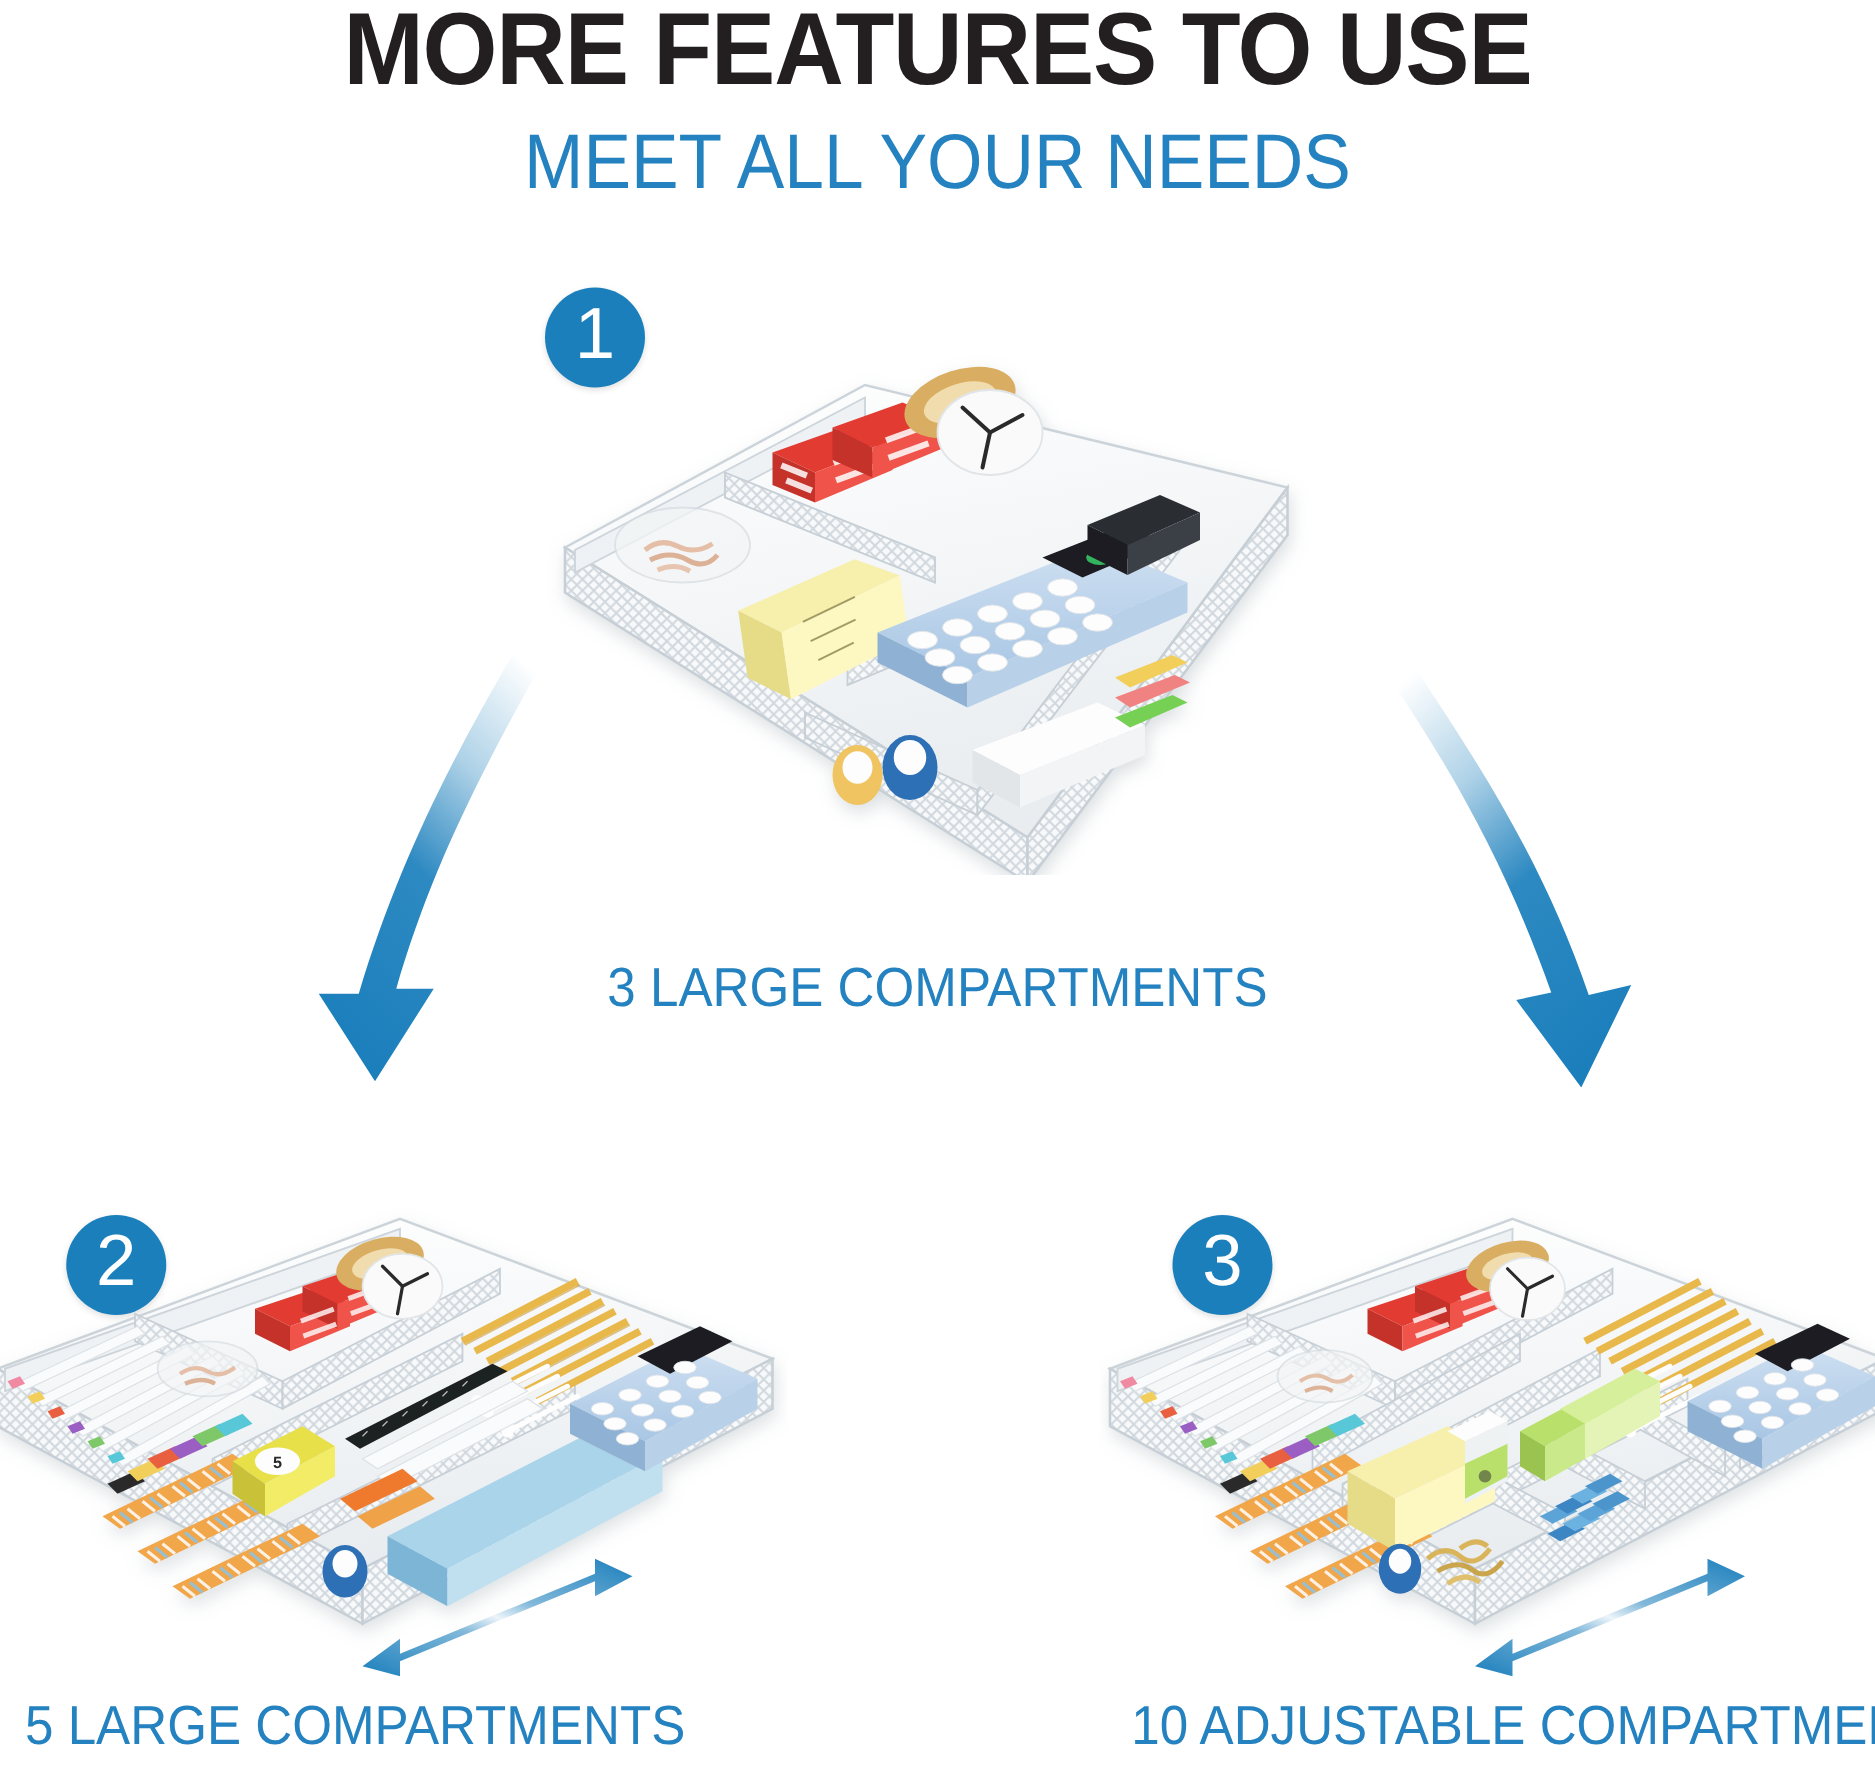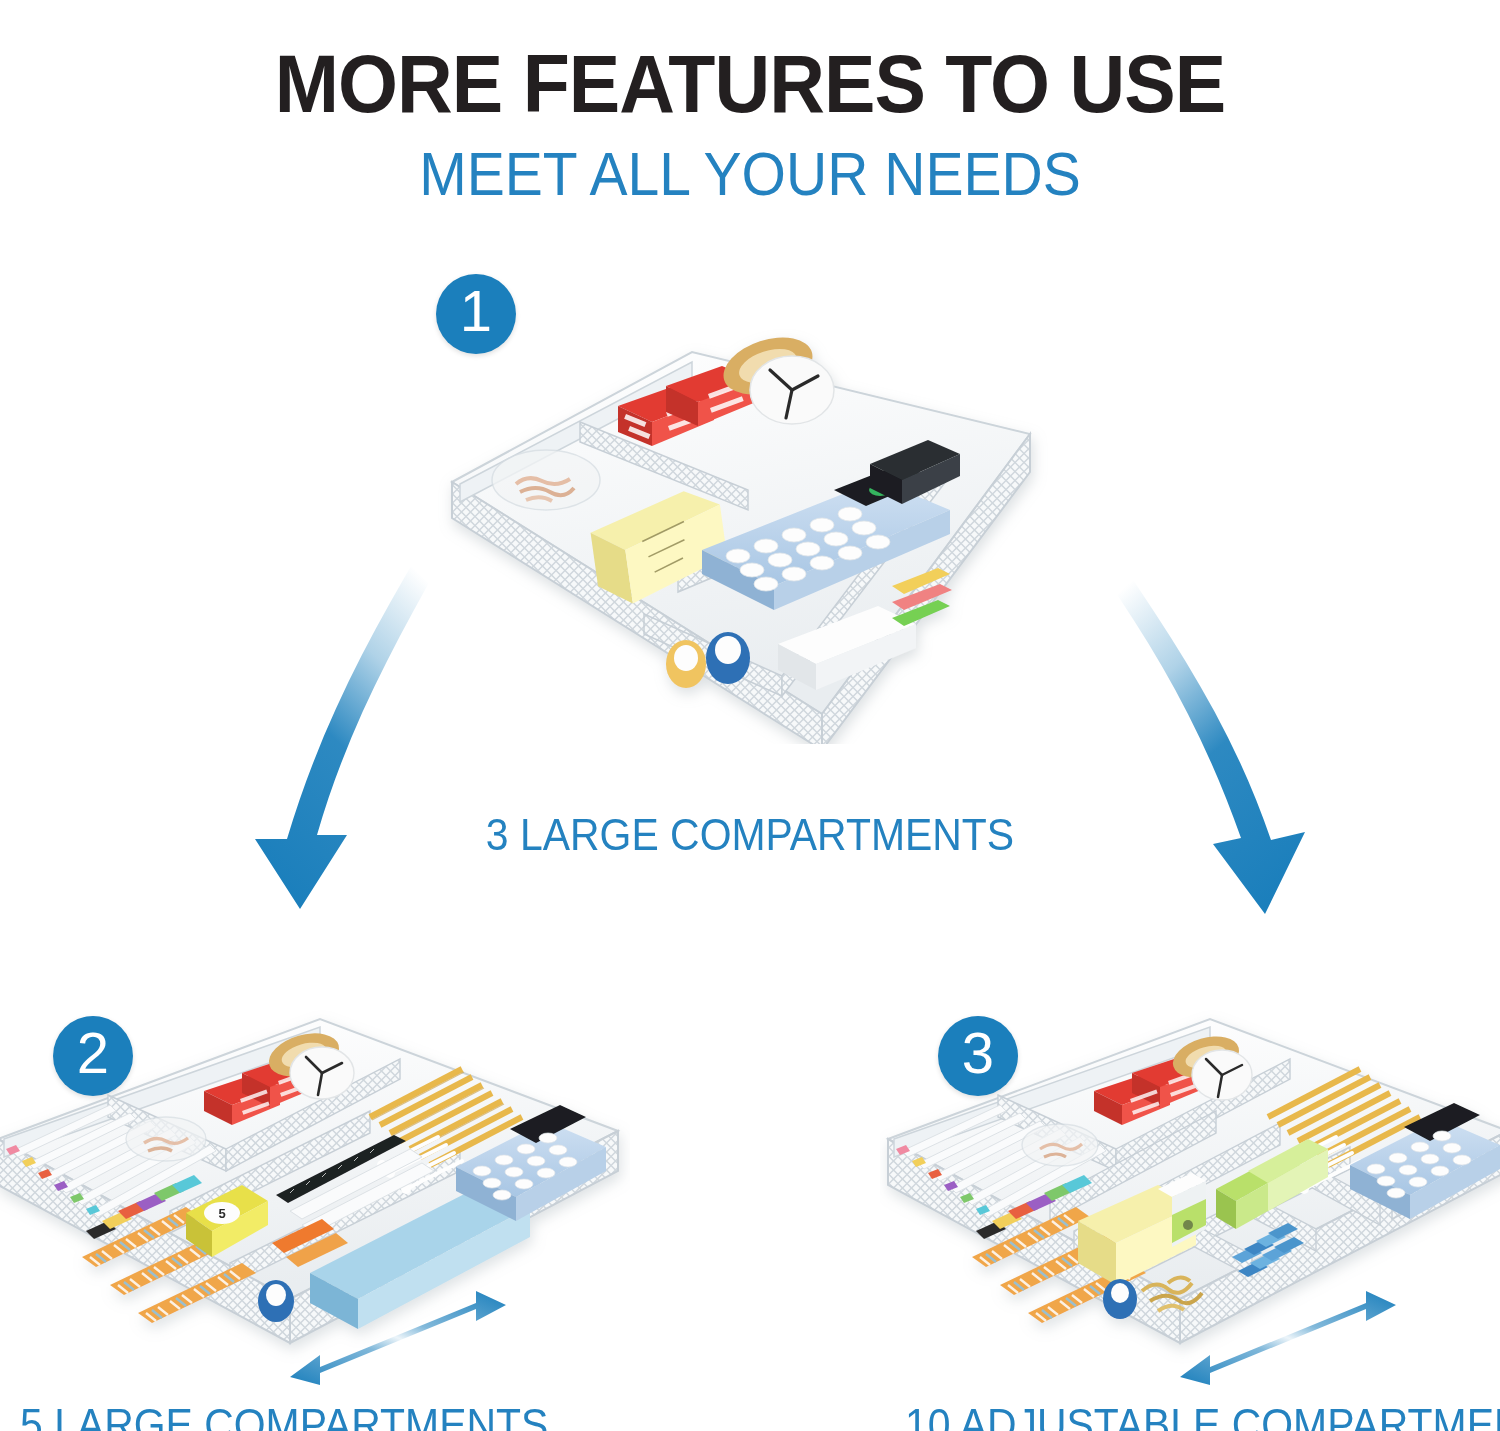--- a/index.html
+++ b/index.html
@@ -3,21 +3,21 @@
 <meta charset="utf-8">
 <style>
   html,body{margin:0;padding:0;}
   body{
     width:1500px;height:1431px;
     background:#ffffff;
     font-family:"Liberation Sans", sans-serif;
     overflow:hidden;
     position:relative;
   }
-  .stage{position:absolute;inset:0;margin-top:44px;}
+  .stage{position:absolute;inset:0;}
 
   
   #main-title{
     position:absolute;left:0;top:-4px;width:1500px;
     text-align:center;
     font-family:"Liberation Sans Narrow","Liberation Sans",sans-serif;
     font-weight:700;
     font-size:82px;
     line-height:88px;
     letter-spacing:-1px;

